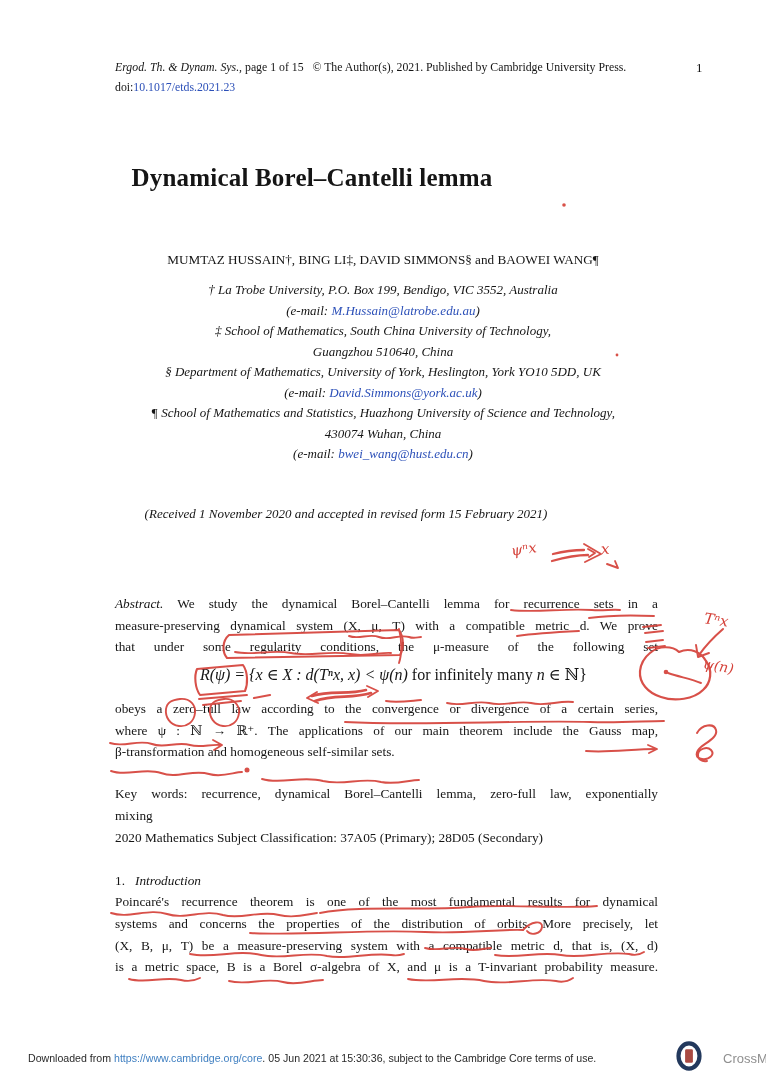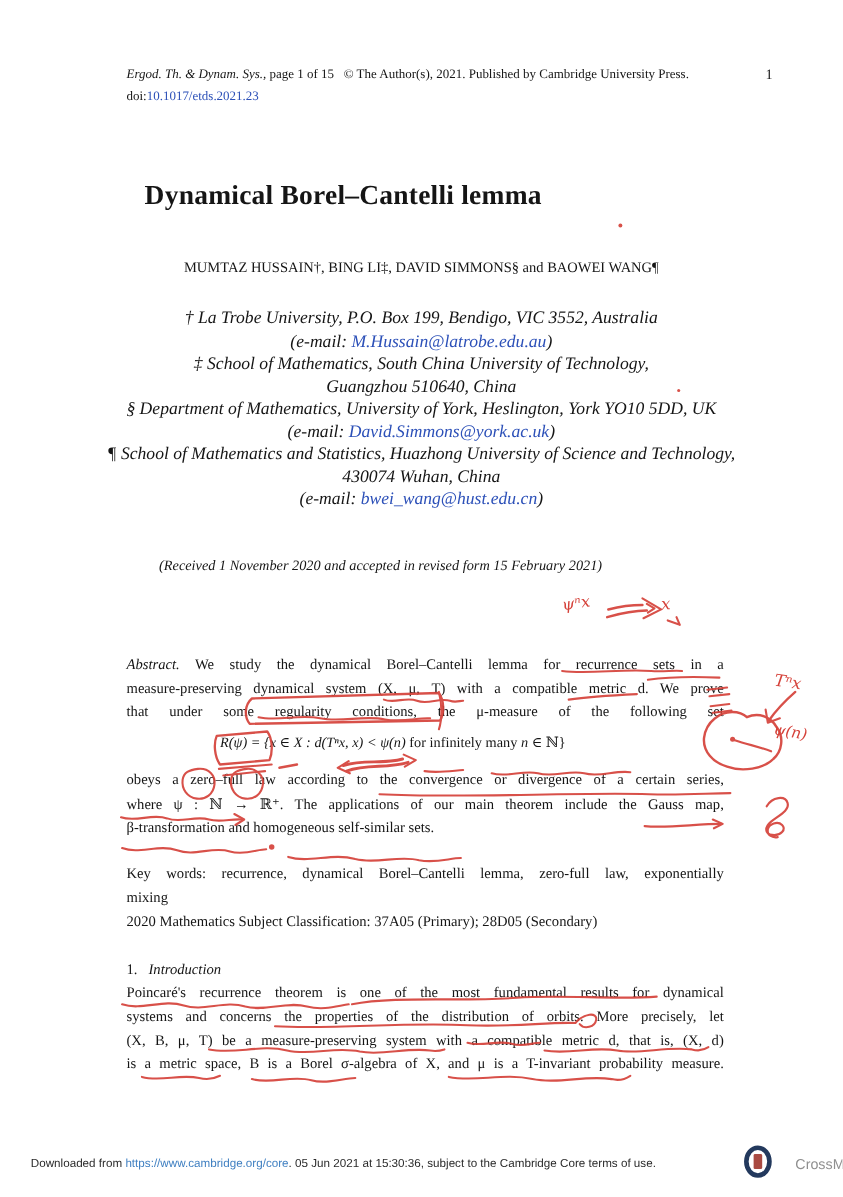--- a/index.html
+++ b/index.html
@@ -7,29 +7,29 @@
   .page { position:relative; width:766px; height:1088px; background:#fff;
           font-family:"Liberation Serif","DejaVu Serif",serif; color:#151515; overflow:hidden; }
   .abs { position:absolute; }
   .it { font-style:italic; }
   .header { left:115px; top:59px; width:578px; font-size:11.8px; line-height:16px; }
   .doi-line { margin-top:4px; }
   .link { color:#2c50b8; text-decoration:none; cursor:pointer; }
   .pageno { left:696px; top:60px; font-size:13px; }
   .title { left:0; top:161px; width:624px; text-align:center; font-weight:bold;
            font-size:25px; line-height:33px; letter-spacing:.2px; }
-  .authors { left:0; top:235px; width:766px; text-align:center; font-size:13.2px; }
+  .authors { left:0; top:252px; width:766px; text-align:center; font-size:13.2px; }
   .affs { left:0; top:280px; width:766px; text-align:center; font-style:italic;
-          font-size:16px; line-height:20.5px; }
+          font-size:13px; line-height:20.5px; }
   .affs .link { font-style:italic; }
   .received { left:0; top:506px; width:652px; text-align:center; font-size:13px;padding-left:40px; }
   .col { left:115px; top:593px; width:543px; font-size:13.3px; line-height:21.7px; }
   .tline { min-height:21.7px; }
   .jl { text-align:justify; text-align-last:justify; }
-  .formula { padding-left:85px; margin:6px 0 12px 0; font-size:13px; white-space:nowrap; }
+  .formula { padding-left:85px; margin:6px 0 12px 0; font-size:16px; white-space:nowrap; }
   .kw { margin-top:20.5px; }
   .sec-head { margin-top:21px; }
   .sec-head .num { margin-right:10px; }
   .hand { position:absolute; color:#d5423a; font-style:italic;
           font-family:"DejaVu Serif",serif; z-index:6; }
   .overlay { position:absolute; left:0; top:0; z-index:5; pointer-events:none; }
   .footer { left:28px; top:1052px; font-family:"Liberation Sans","DejaVu Sans",sans-serif;
             font-size:10.6px; color:#2a2a2a; }
   .footer .flink { color:#3f7fc1; text-decoration:none; cursor:pointer; }
   .crossmark { left:676px; top:1041px; display:flex; align-items:center; gap:5px;

